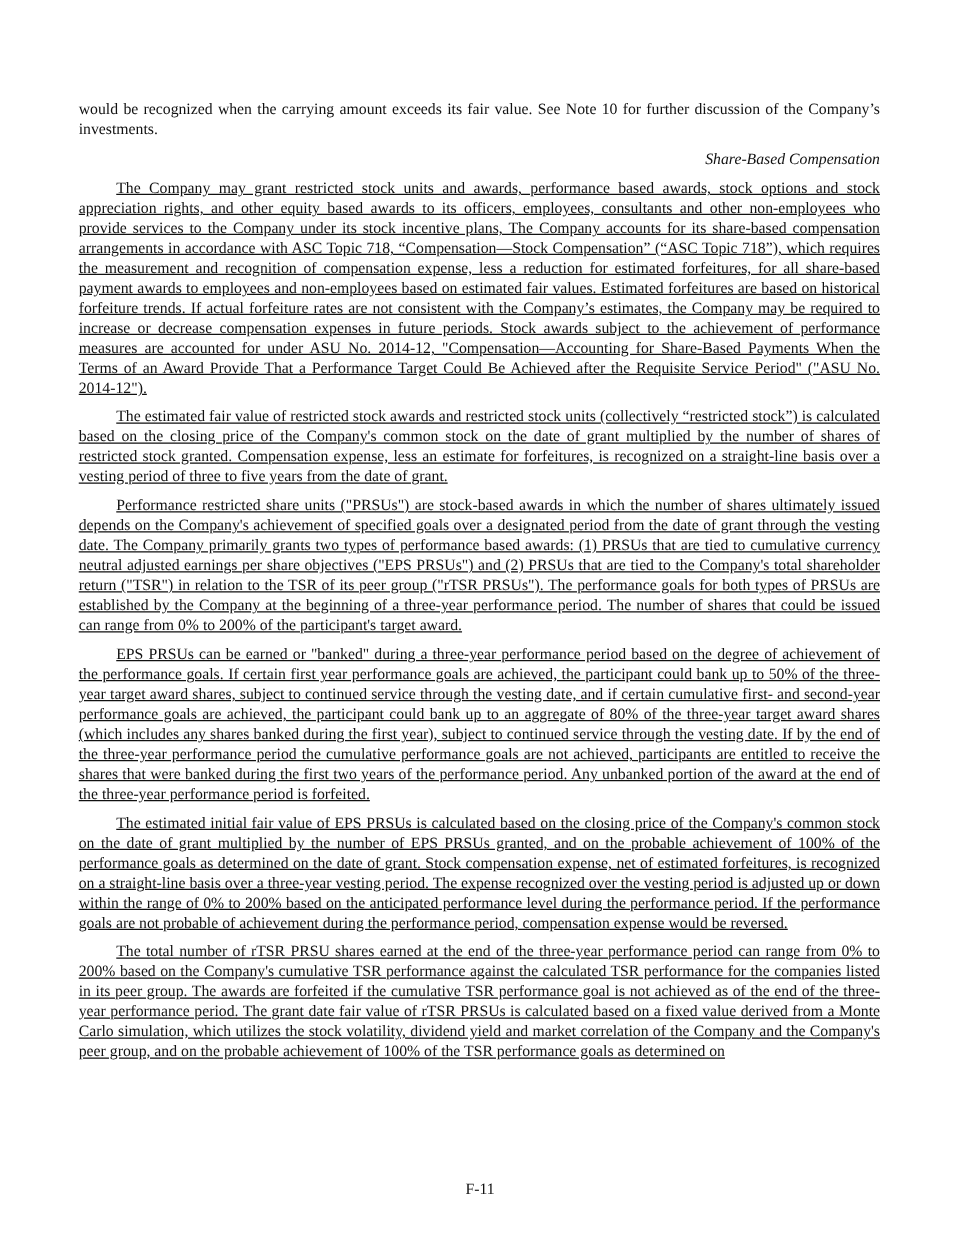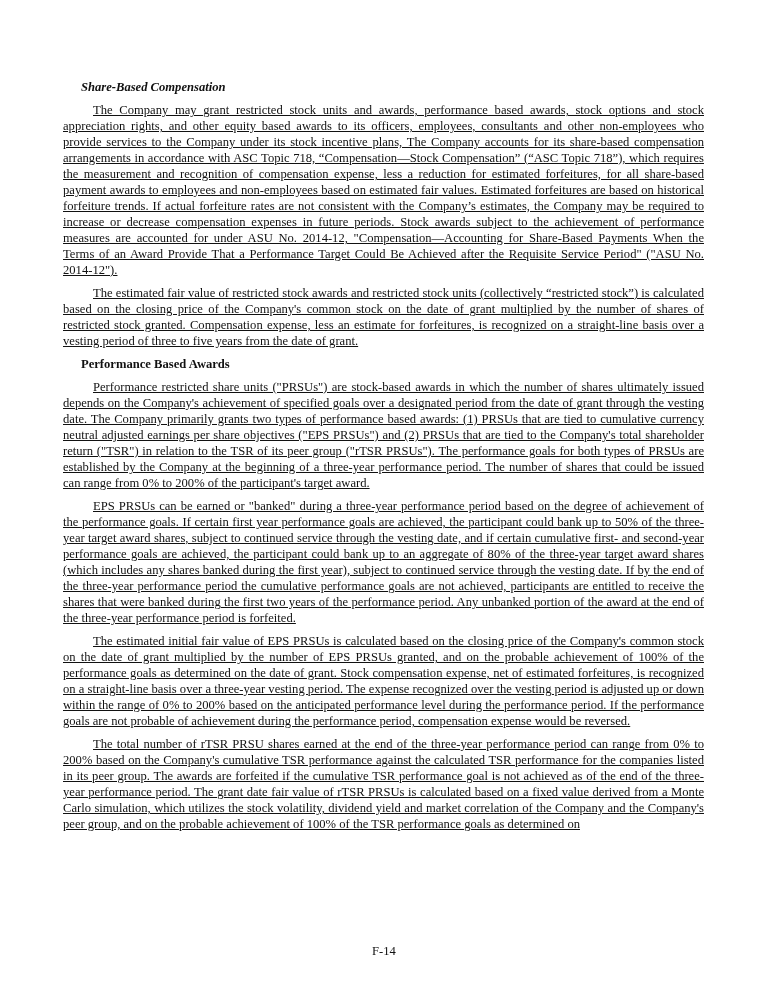--- a/index.html
+++ b/index.html
@@ -9,49 +9,49 @@
       left: 63px;
       top: 79px;
       width: 641px;
       font-family: "Liberation Serif", serif;
       font-size: 12.6px;
       line-height: 16px;
       color: #111111;
     }
     p { margin: 0 0 7px 0; text-align: justify; }
     p.body { text-indent: 30px; text-decoration: underline; }
-    h3 { margin: 0 0 7px 0; font-size: 12.6px; line-height: 16px; font-weight: bold; padding-left: 18px; }
+    h3 { margin: 0 0 7px 0; font-size: 12.6px; line-height: 16px; font-weight: normal; padding-left: 18px; text-align: right; }
     h3.italic { font-style: italic; }
     .first { margin-bottom: 8px; }
     .footer {
       position: absolute;
       top: 944px;
       left: 0; width: 768px;
       text-align: center;
       font-family: "Liberation Serif", serif;
       font-size: 12.6px;
       color: #111111;
     }
   </style>
 </head>
 <body>
 
 <div class="page">
+  <p class="first">would be recognized when the carrying amount exceeds its fair value. See Note 10 for further discussion of the Company’s investments.</p>
 
   <section>
     <h3 class="italic">Share-Based Compensation</h3>
     <p class="body">The Company may grant restricted stock units and awards, performance based awards, stock options and stock appreciation rights, and other equity based awards to its officers, employees, consultants and other non-employees who provide services to the Company under its stock incentive plans, The Company accounts for its share-based compensation arrangements in accordance with ASC Topic 718, “Compensation—Stock Compensation” (“ASC Topic 718”), which requires the measurement and recognition of compensation expense, less a reduction for estimated forfeitures, for all share-based payment awards to employees and non-employees based on estimated fair values. Estimated forfeitures are based on historical forfeiture trends. If actual forfeiture rates are not consistent with the Company’s estimates, the Company may be required to increase or decrease compensation expenses in future periods. Stock awards subject to the achievement of performance measures are accounted for under ASU No. 2014-12, "Compensation—Accounting for Share-Based Payments When the Terms of an Award Provide That a Performance Target Could Be Achieved after the Requisite Service Period" ("ASU No. 2014-12").</p>
   </section>
 
   <section>
     <p class="body">The estimated fair value of restricted stock awards and restricted stock units (collectively “restricted stock”) is calculated based on the closing price of the Company's common stock on the date of grant multiplied by the number of shares of restricted stock granted. Compensation expense, less an estimate for forfeitures, is recognized on a straight-line basis over a vesting period of three to five years from the date of grant.</p>
   </section>
 
   <section>
-    <h3>Performance Based Awards</h3>
     <p class="body">Performance restricted share units ("PRSUs") are stock-based awards in which the number of shares ultimately issued depends on the Company's achievement of specified goals over a designated period from the date of grant through the vesting date. The Company primarily grants two types of performance based awards: (1) PRSUs that are tied to cumulative currency neutral adjusted earnings per share objectives ("EPS PRSUs") and (2) PRSUs that are tied to the Company's total shareholder return ("TSR") in relation to the TSR of its peer group ("rTSR PRSUs"). The performance goals for both types of PRSUs are established by the Company at the beginning of a three-year performance period. The number of shares that could be issued can range from 0% to 200% of the participant's target award.</p>
     <p class="body">EPS PRSUs can be earned or "banked" during a three-year performance period based on the degree of achievement of the performance goals. If certain first year performance goals are achieved, the participant could bank up to 50% of the three-year target award shares, subject to continued service through the vesting date, and if certain cumulative first- and second-year performance goals are achieved, the participant could bank up to an aggregate of 80% of the three-year target award shares (which includes any shares banked during the first year), subject to continued service through the vesting date. If by the end of the three-year performance period the cumulative performance goals are not achieved, participants are entitled to receive the shares that were banked during the first two years of the performance period. Any unbanked portion of the award at the end of the three-year performance period is forfeited.</p>
     <p class="body">The estimated initial fair value of EPS PRSUs is calculated based on the closing price of the Company's common stock on the date of grant multiplied by the number of EPS PRSUs granted, and on the probable achievement of 100% of the performance goals as determined on the date of grant. Stock compensation expense, net of estimated forfeitures, is recognized on a straight-line basis over a three-year vesting period. The expense recognized over the vesting period is adjusted up or down within the range of 0% to 200% based on the anticipated performance level during the performance period. If the performance goals are not probable of achievement during the performance period, compensation expense would be reversed.</p>
     <p class="body">The total number of rTSR PRSU shares earned at the end of the three-year performance period can range from 0% to 200% based on the Company's cumulative TSR performance against the calculated TSR performance for the companies listed in its peer group. The awards are forfeited if the cumulative TSR performance goal is not achieved as of the end of the three-year performance period. The grant date fair value of rTSR PRSUs is calculated based on a fixed value derived from a Monte Carlo simulation, which utilizes the stock volatility, dividend yield and market correlation of the Company and the Company's peer group, and on the probable achievement of 100% of the TSR performance goals as determined on</p>
   </section>
 </div>
 
-<div class="footer">F-14</div>
+<div class="footer">F-11</div>
 
 </body></html>

